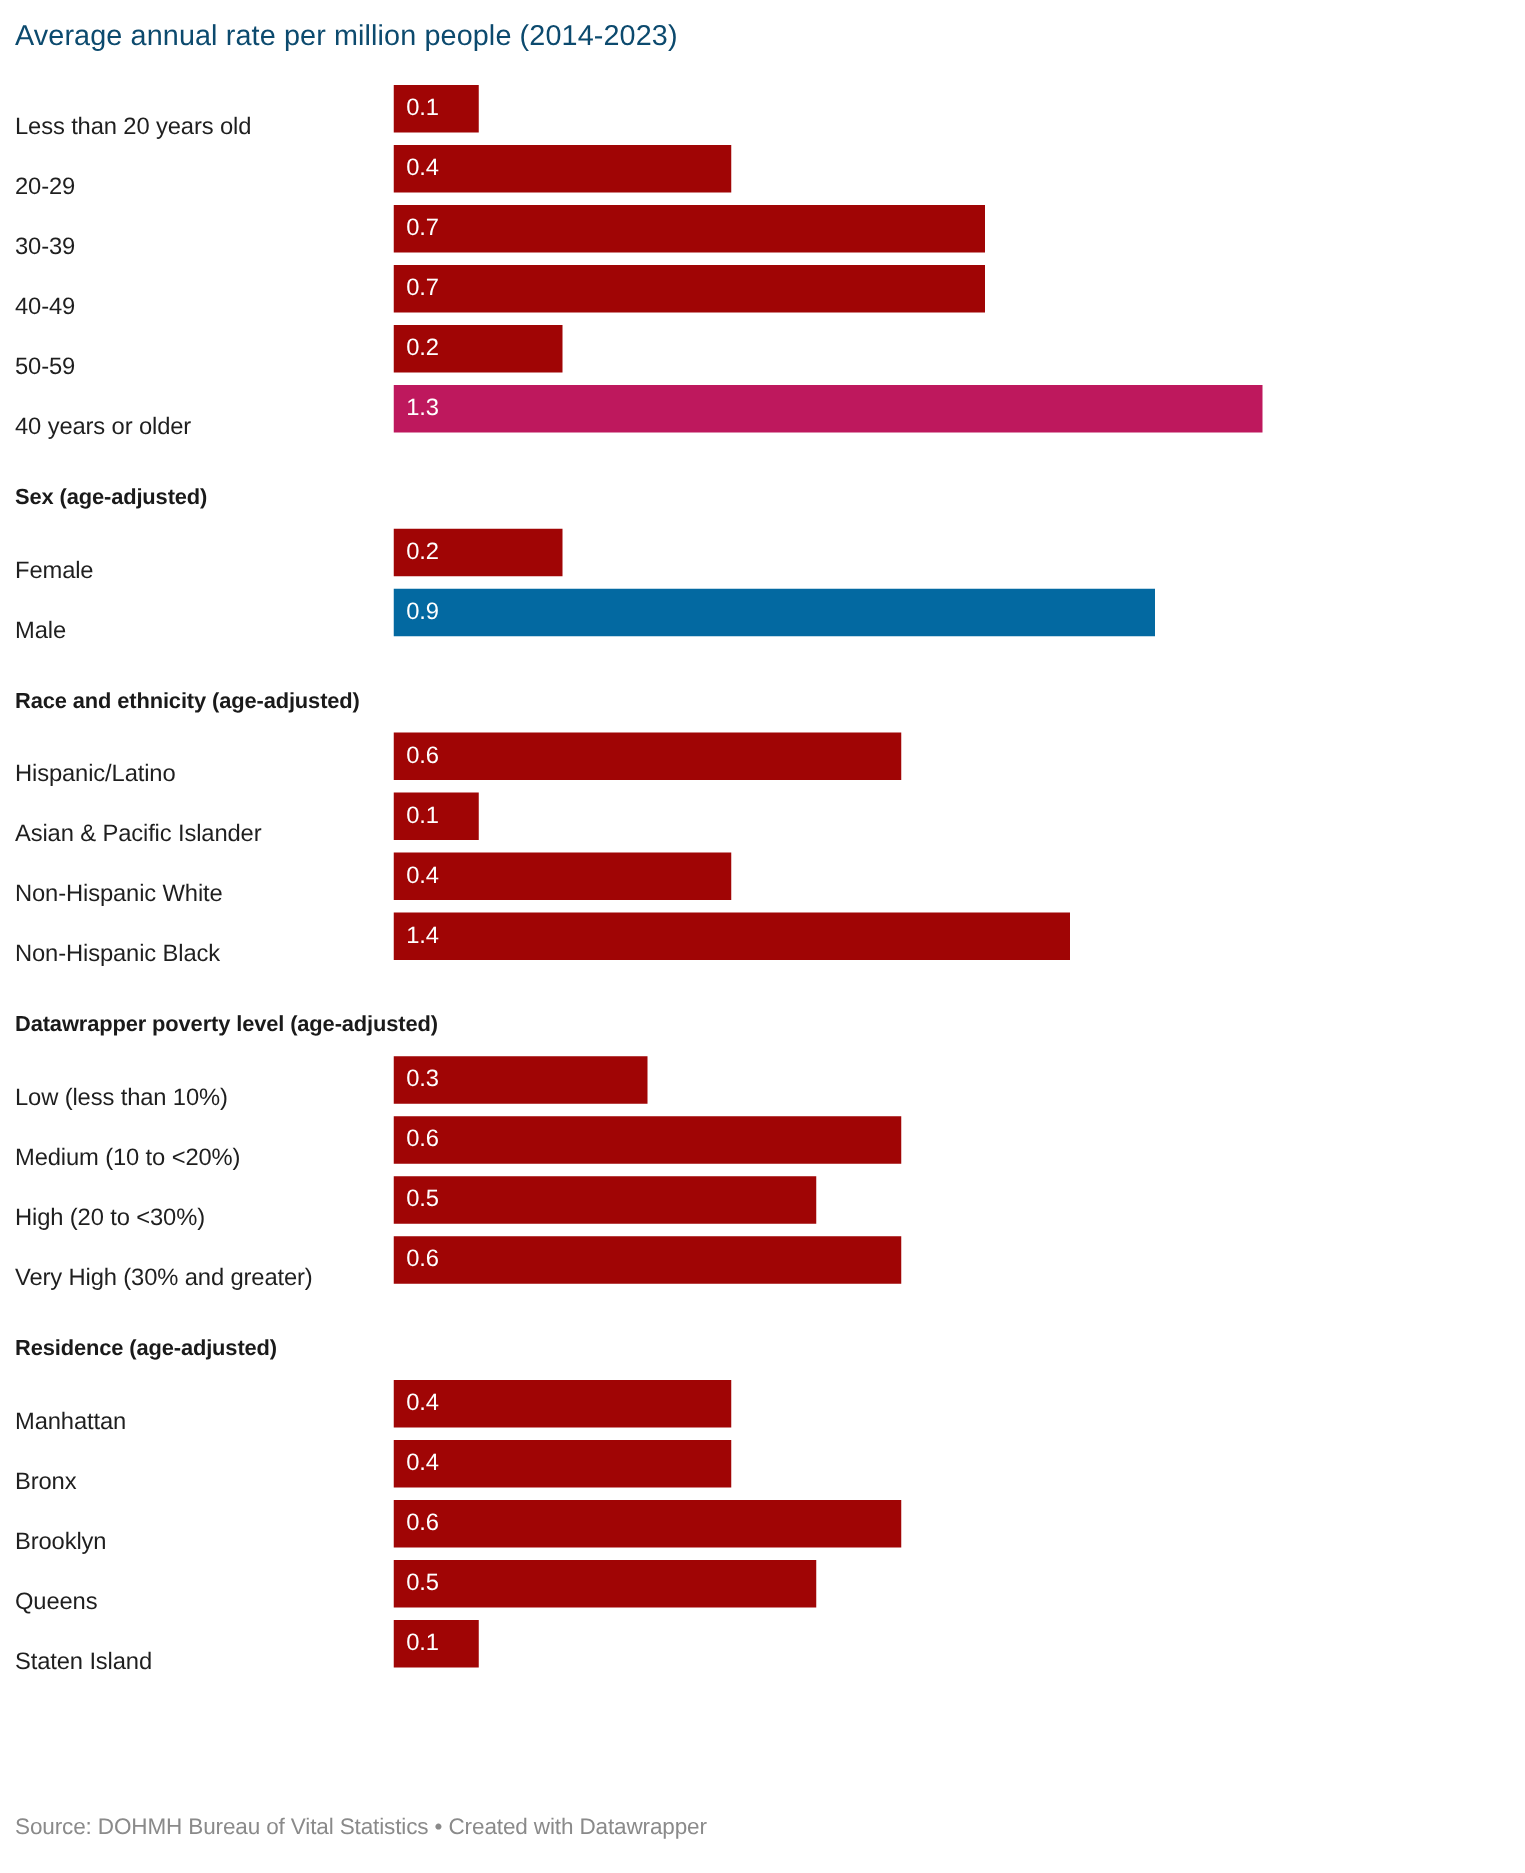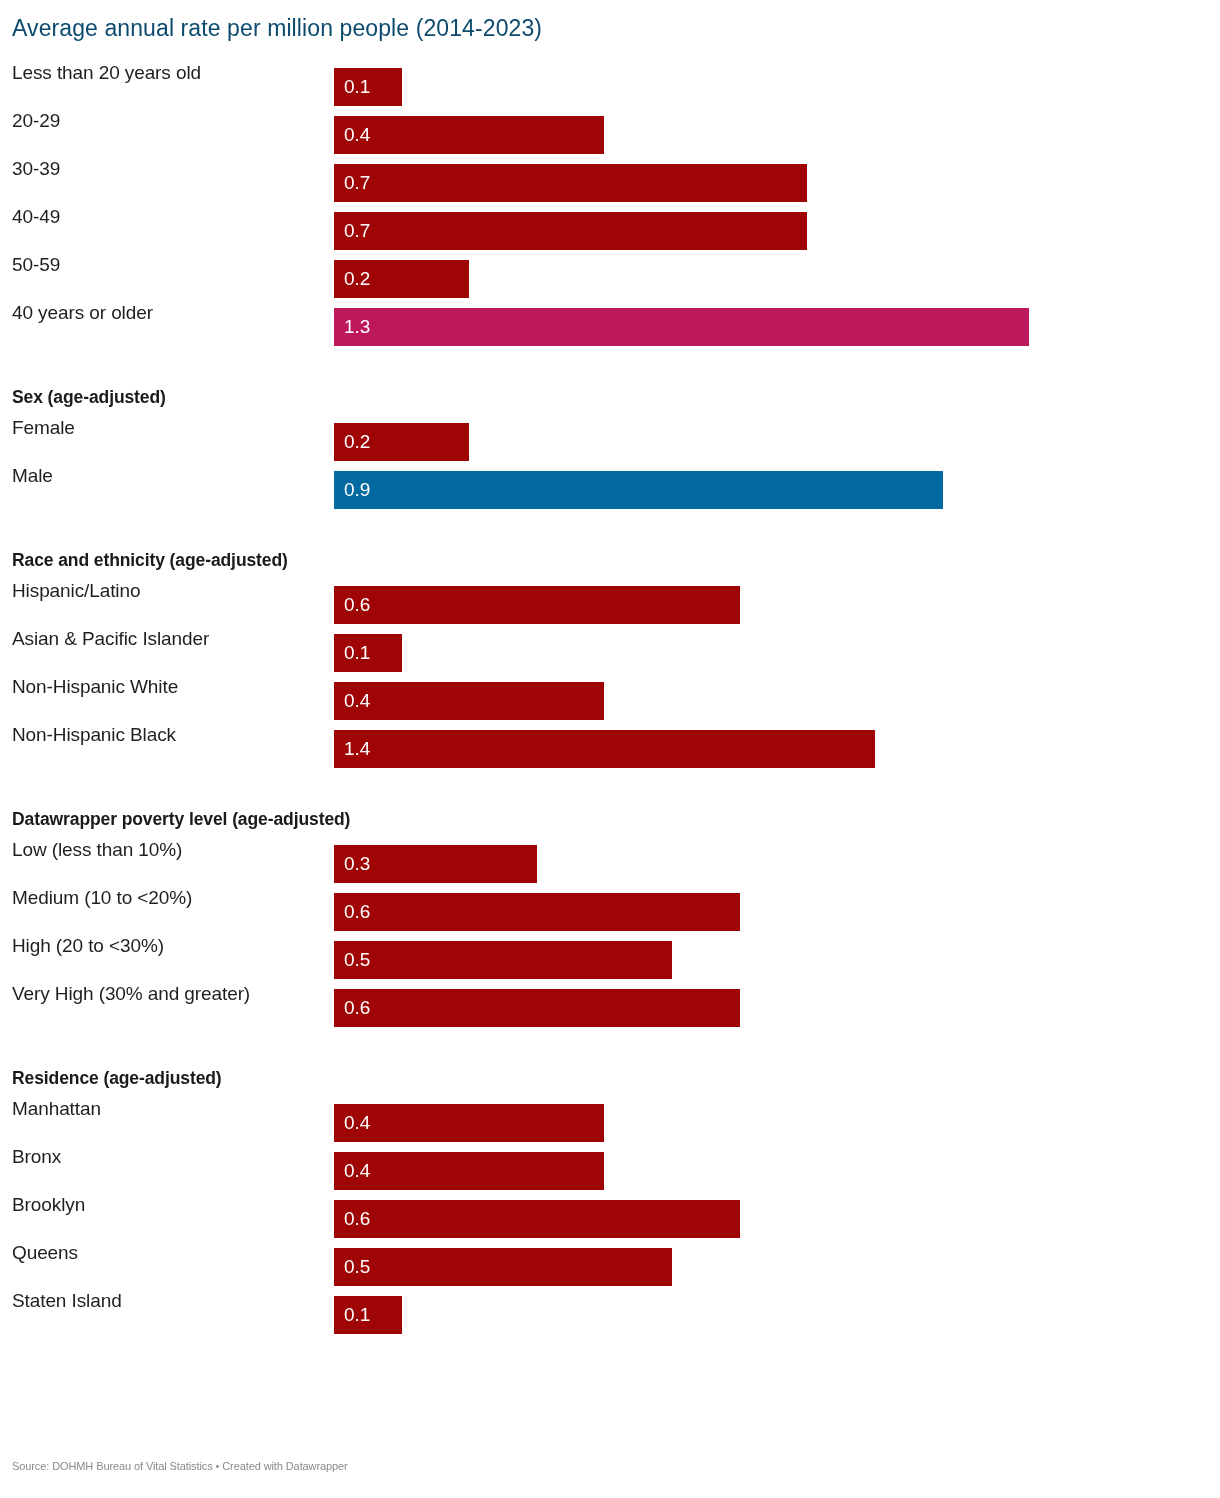--- a/index.html
+++ b/index.html
@@ -45,24 +45,23 @@
     font-size: 17.5px;
     font-weight: 700;
     color: #1a1a1a;
     padding-left: 12px;
     margin-bottom: 10px;
     letter-spacing: -0.1px;
   }
 
   .row {
     display: flex;
-    align-items: flex-start;
+    align-items: flex-end;
     height: 48px;
     position: relative;
-    gap: 19px;
   }
 
   .row-label {
     width: 315px;
     box-sizing: border-box;
     padding-left: 12px;
     padding-right: 6px;
     font-size: 19px;
     font-weight: 400;
     color: #1f1f1f;
@@ -95,21 +94,21 @@
     padding-left: 10px;
     line-height: 1;
     white-space: nowrap;
     letter-spacing: -0.1px;
   }
 
   .footer {
     position: absolute;
     left: 12px;
     bottom: 26px;
-    font-size: 11px;
+    font-size: 18px;
     color: #8a8a8a;
     font-weight: 400;
     letter-spacing: -0.1px;
   }
 </style>
 </head>
 <body>
 
 <div class="chart-wrap">
 

